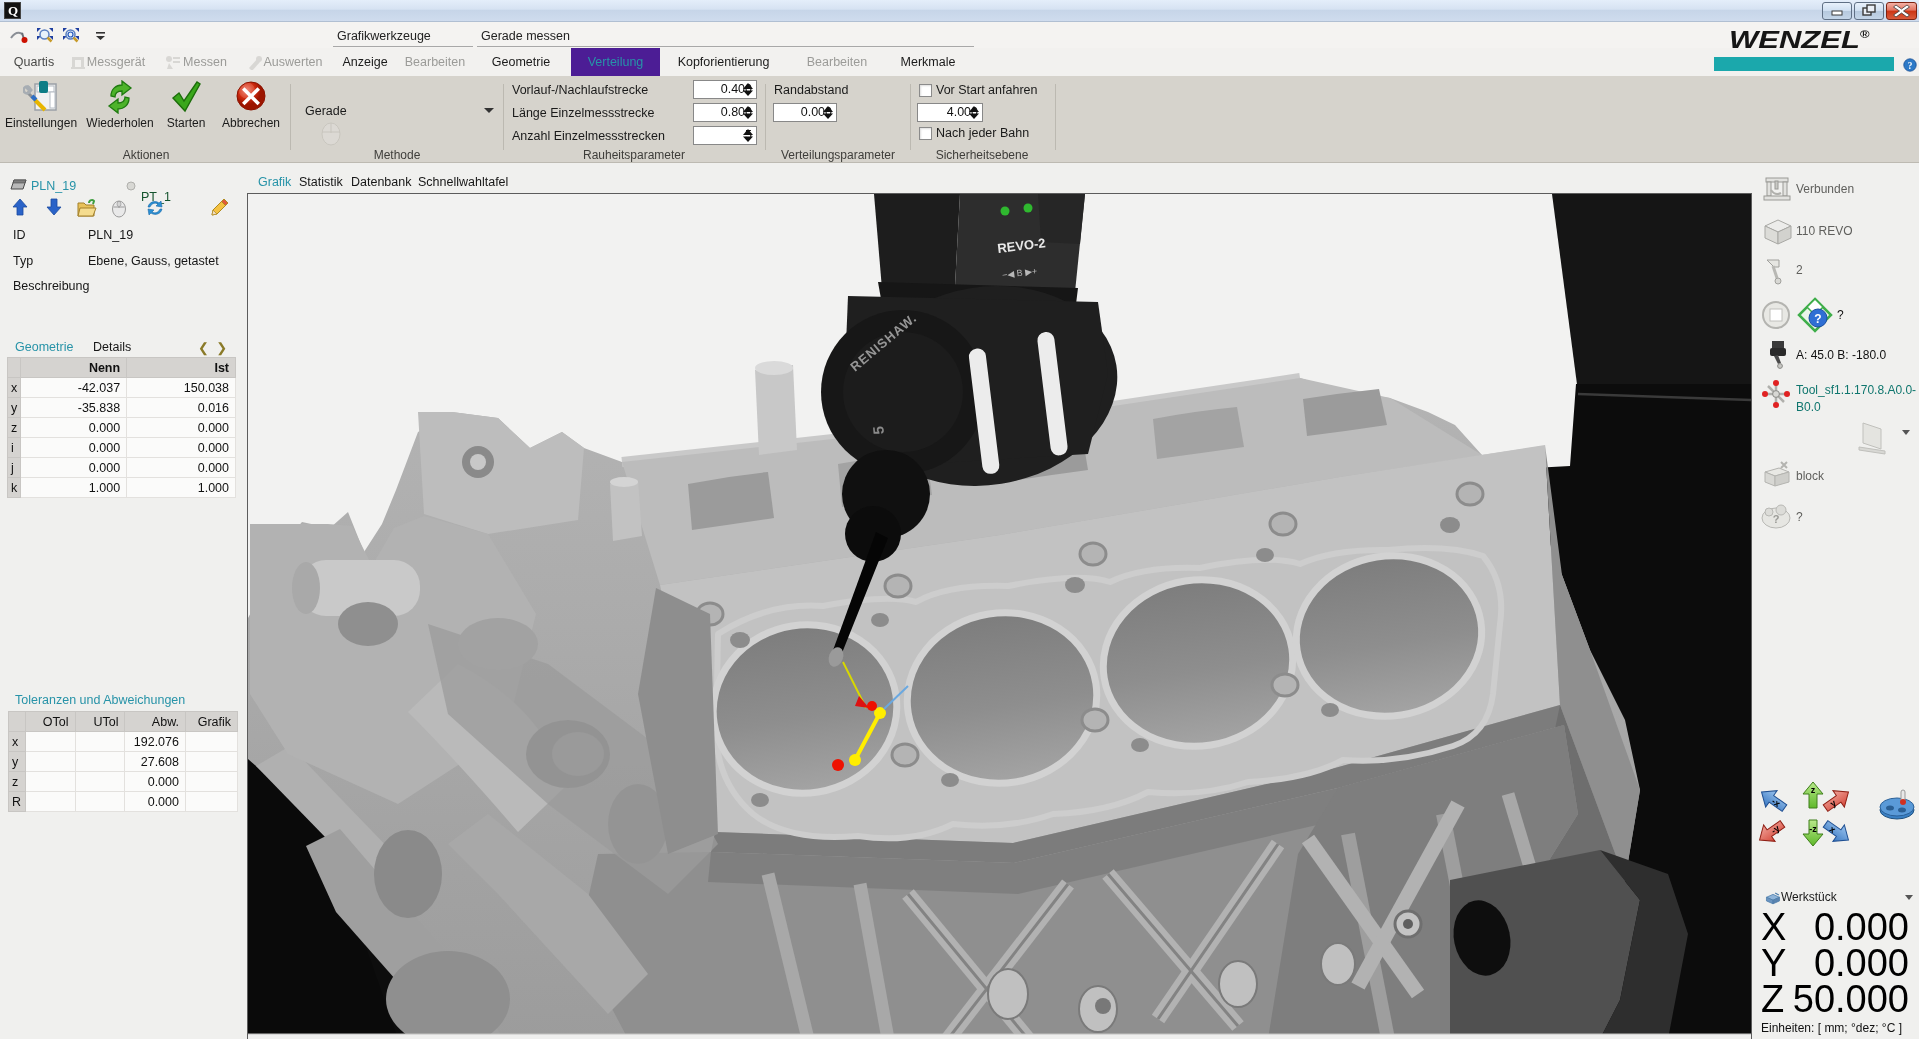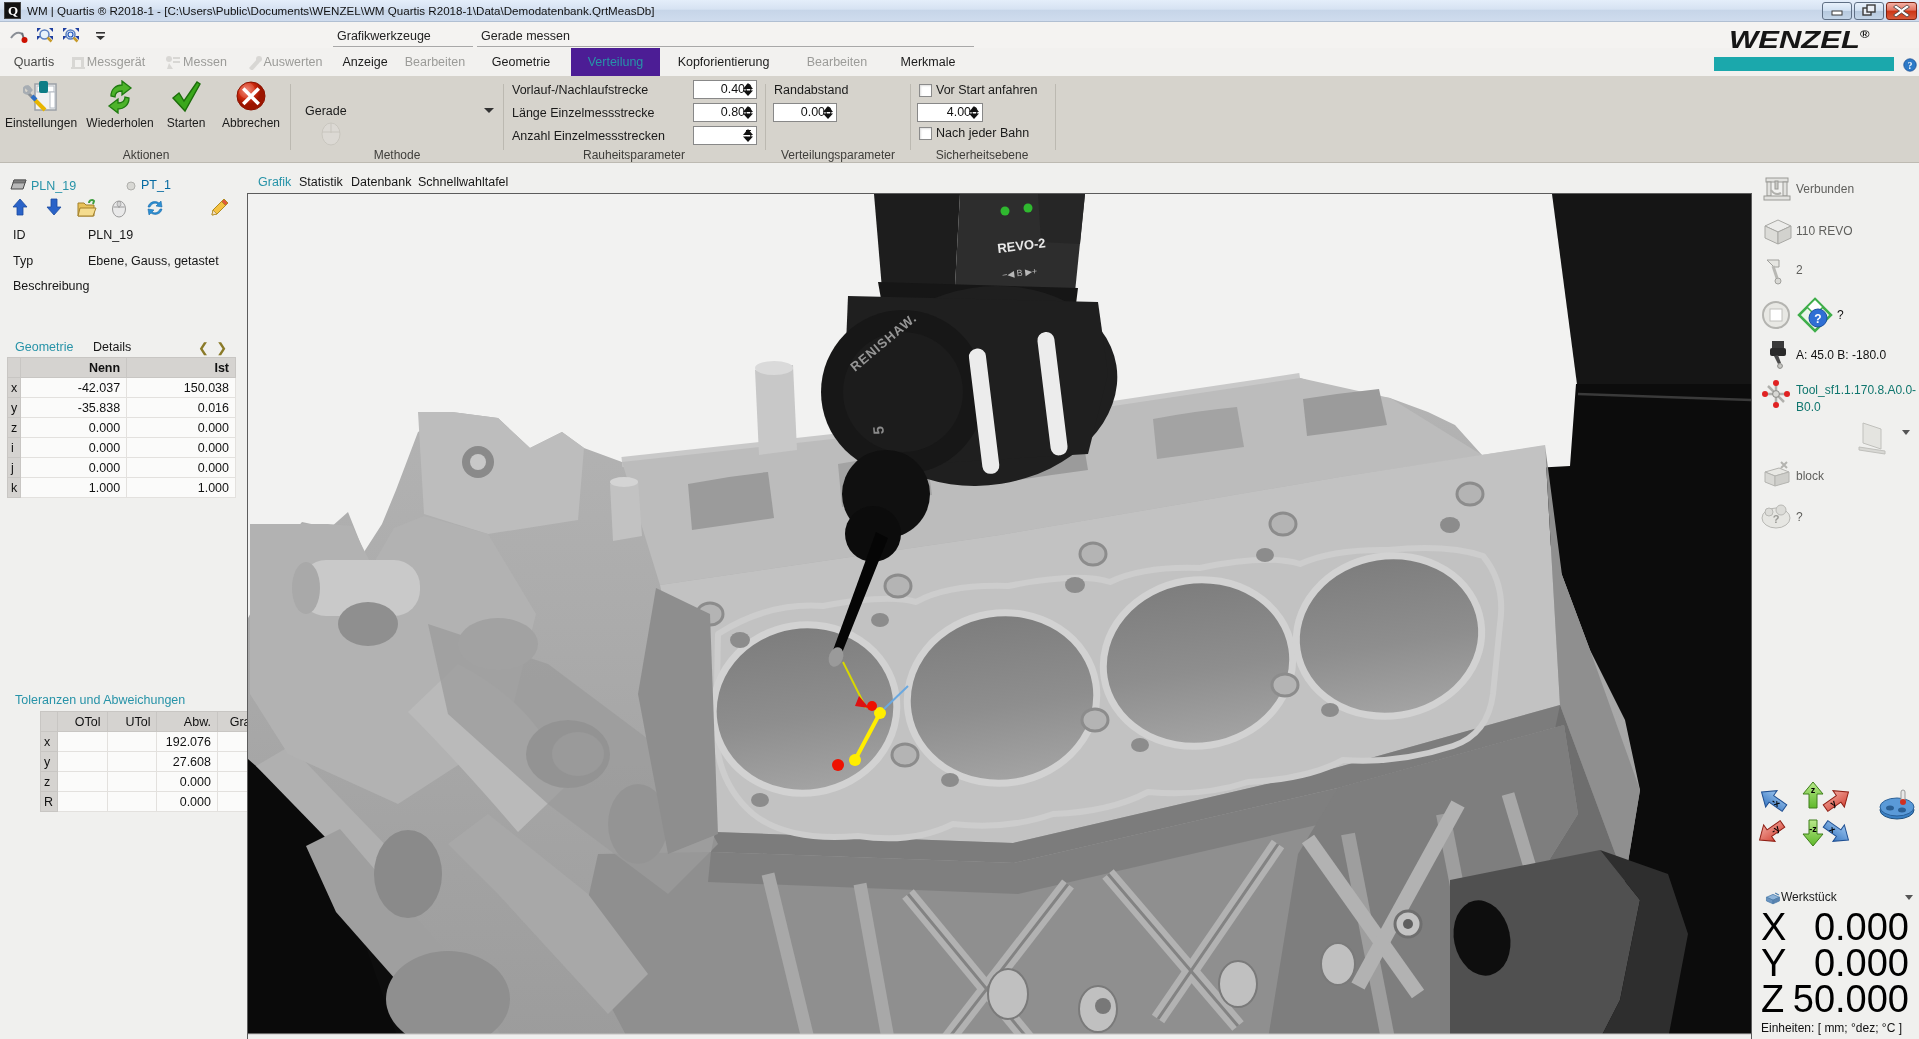--- a/index.html
+++ b/index.html
@@ -69,21 +69,20 @@
 #viewport { position:absolute; left:247px; top:193px; width:1505px; height:846px; border:1px solid #5c5c5c; border-bottom:none; background:#f1f1f0; }
 </style>
 </head>
 <body>
 <div id="app">
 
   <div id="titlebar">
     <div id="titleicon">
         <span>Q</span>
       </div>
-    <div id="titletext">WM | Quartis ® R2018-1 - [C:\Users\Public\Documents\WENZEL\WM Quartis R2018-1\Data\Demodatenbank.QrtMeasDb]</div>
     <div class="winbtn" id="btnmin"><svg width="28" height="16" viewBox="0 0 28 16">
           <rect x="9" y="8" width="10" height="4" fill="#fff" stroke="#3a3a3a"></rect>
         </svg></div>
     <div class="winbtn" id="btnmax"><svg width="28" height="16" viewBox="0 0 28 16">
           <rect x="8" y="5" width="8" height="7" fill="#e9eef5" stroke="#3a3a3a" stroke-width="1.4"></rect>
           <rect x="12" y="2" width="8" height="7" fill="#e9eef5" stroke="#3a3a3a" stroke-width="1.4"></rect>
         </svg></div>
     <div class="winbtn" id="btncls"><svg width="29" height="16" viewBox="0 0 29 16">
           <path d="M9 3 L14.5 7 20 3 22.5 5 16.5 9 22.5 13 20 15 14.5 11 9 15 6.5 13 12.5 9 6.5 5 z" fill="#fff" stroke="#3a3a3a" stroke-width="0.8" transform="translate(0,-1)"></path>
         </svg></div>
@@ -270,21 +269,21 @@
   <div id="leftpanel">
 
     <svg class="abs" style="left:10px; top:14px;" width="18" height="13" viewBox="0 0 18 13">
       <path d="M4 2 L16 2 13 11 1 11 z" fill="#b9b9b9" stroke="#4a4a4a"></path>
       <path d="M4 2 L16 2 15 5 3 5 z" fill="#7e7e7e" stroke="#4a4a4a" stroke-width="0.6"></path>
     </svg>
     <div class="abs" style="left:31px; top:15px; color:#2793a8;">PLN_19</div>
     <svg class="abs" style="left:126px; top:17px;" width="10" height="10" viewBox="0 0 10 10">
       <circle cx="5" cy="5" r="4" fill="#d8d8d4" stroke="#b0b0ac"></circle>
     </svg>
-    <div class="abs" style="left:141px; top:14px; color:#0369a1;">PT_1</div>
+    <div class="abs" style="left:141px; top:26px; color:#14532d;">PT_1</div>
 
     <svg class="abs" style="left:12px; top:34px;" width="220" height="20" viewBox="0 0 220 20">
 
       <path d="M8 1 L15 9 L11 9 L11 17 L5 17 L5 9 L1 9 z" fill="#2a63c8" stroke="#1b4a9e" stroke-width="0.8"></path>
 
       <path d="M42 17 L49 9 L45 9 L45 1 L39 1 L39 9 L35 9 z" fill="#2a63c8" stroke="#1b4a9e" stroke-width="0.8"></path>
 
       <g transform="translate(65,1)">
         <path d="M1 4 l6 0 2 2 8 0 0 11 -16 0 z" fill="#e8c25a" stroke="#a3802a"></path>
         <path d="M3 9 l16 0 -3 8 -15 0 z" fill="#f5dc8e" stroke="#a3802a"></path>
@@ -353,21 +352,21 @@
           </tr>
       <tr>
             <td class="rowh">k</td>
             <td class="num">1.000</td>
             <td class="num">1.000</td>
           </tr>
     </tbody>
       </table>
 
     <div class="abs" style="left:15px; top:529px; color:#2793a8;">Toleranzen und Abweichungen</div>
-    <table class="grid abs" style="left:8px; top:547px; width:230px;margin-left:32px;">
+    <table class="grid abs" style="left:8px; top:547px; width:230px;">
       <tbody>
           <tr>
             <td class="rowh"></td>
             <td class="hdr" style="text-align:right; width:48px;">OTol</td>
             <td class="hdr" style="text-align:right; width:48px;">UTol</td>
             <td class="hdr" style="text-align:right; width:50px;">Abw.</td>
             <td class="hdr" style="text-align:right; width:50px;">Grafik</td>
           </tr>
       <tr>
             <td class="rowh">x</td>

